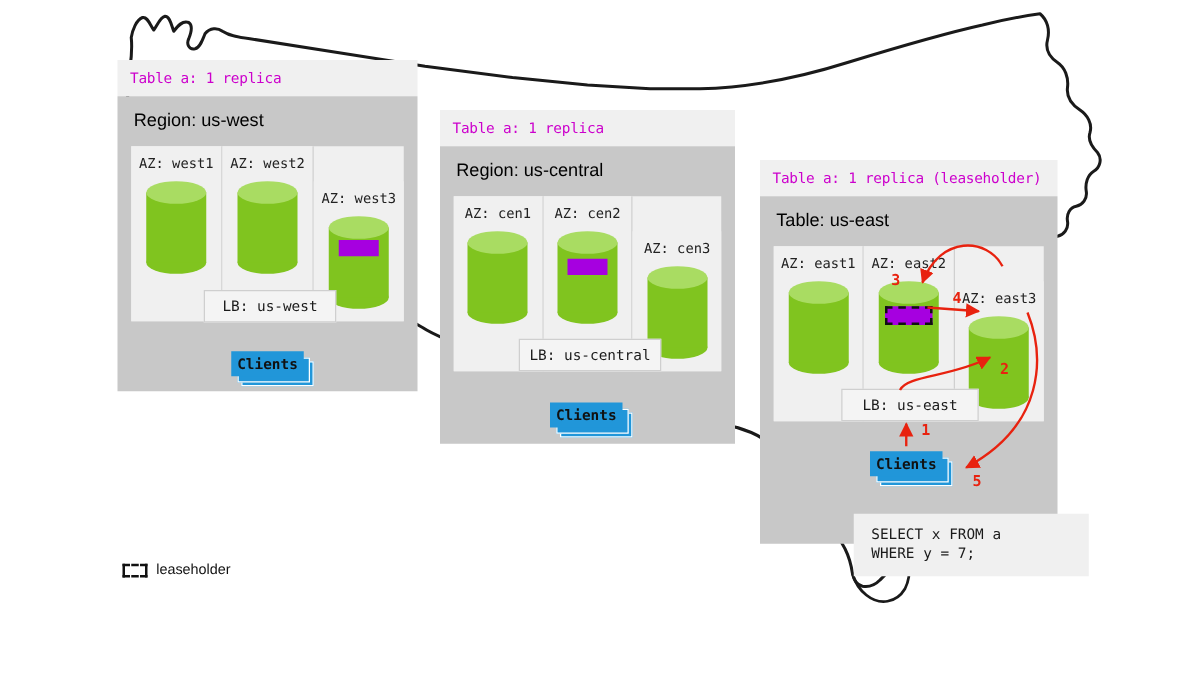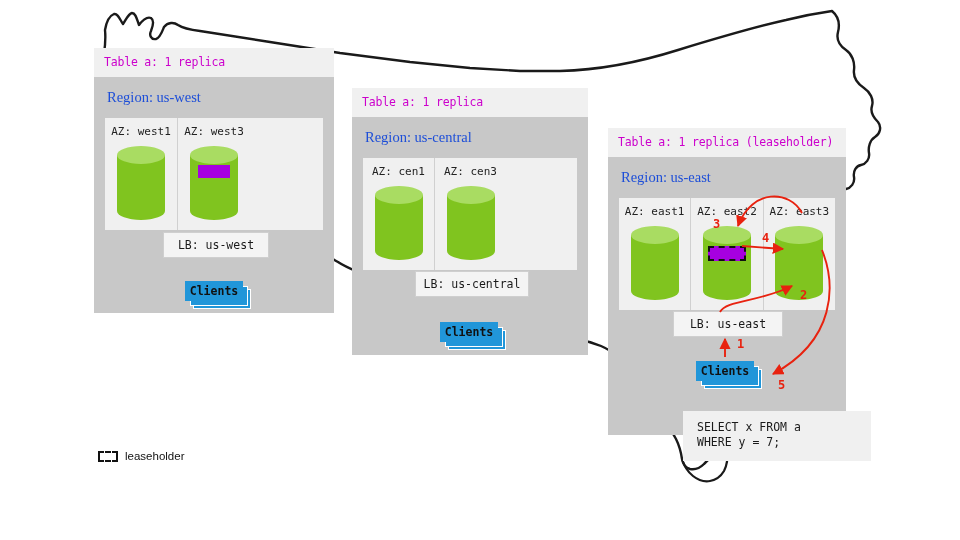--- a/index.html
+++ b/index.html
@@ -35,39 +35,39 @@
     font-family: "DejaVu Sans Mono", "Liberation Mono", monospace;
     letter-spacing: -0.2px;
     white-space: nowrap;
   }
   .panel-body {
     background: #c8c8c8;
     padding: 10px 11px 14px 11px;
   }
   .region-title {
     font-size: 14.5px;
-    color: #1d4ed8;
+    color: #000000;
     margin: 2px 0 12px 2px;
-    font-family: Liberation Serif, serif;
+    font-family: Liberation Sans, sans-serif;
     white-space: nowrap;
   }
   .az-row {
     display: flex;
     background: #f0f0f0;
     padding: 0;
   }
   .az-cell {
     background: #f0f0f0;
     border-right: 1px solid #d0d0d0;
     padding: 7px 0 10px 0;
     display: flex;
     flex-direction: column;
     align-items: center;
   }
-  .az-cell:last-child { border-right: none; }
+  .az-cell:last-child { border-right: none; margin-top: 28px; }
   .az-label {
     font-size: 11px;
     color: #222222;
     margin-bottom: 8px;
     white-space: nowrap;
     font-family: "DejaVu Sans Mono", "Liberation Mono", monospace;
   }
 
   
   .cyl {
@@ -304,20 +304,28 @@
 
         <div class="az-cell" style="width:72px;">
           <div class="az-label">AZ: west1</div>
           <div class="cyl" style="width:48px;height:74px;">
             <div class="cyl-bot" style="top:56px;width:48px;height:18px;"></div>
             <div class="cyl-body" style="top:9px;width:48px;height:56px;"></div>
             <div class="cyl-top" style="width:48px;height:18px;"></div>
           </div>
         </div>
 
+        <div class="az-cell" style="width:72px;">
+          <div class="az-label">AZ: west2</div>
+          <div class="cyl" style="width:48px;height:74px;">
+            <div class="cyl-bot" style="top:56px;width:48px;height:18px;"></div>
+            <div class="cyl-body" style="top:9px;width:48px;height:56px;"></div>
+            <div class="cyl-top" style="width:48px;height:18px;"></div>
+          </div>
+        </div>
 
         <div class="az-cell" style="width:72px;">
           <div class="az-label">AZ: west3</div>
           <div class="cyl" style="width:48px;height:74px;">
             <div class="cyl-bot" style="top:56px;width:48px;height:18px;"></div>
             <div class="cyl-body" style="top:9px;width:48px;height:56px;"></div>
             <div class="cyl-top" style="width:48px;height:18px;"></div>
             <div class="lease-box" style="left:8px;top:19px;width:32px;height:13px;"></div>
           </div>
         </div>
@@ -342,20 +350,29 @@
 
         <div class="az-cell" style="width:71px;">
           <div class="az-label">AZ: cen1</div>
           <div class="cyl" style="width:48px;height:74px;">
             <div class="cyl-bot" style="top:56px;width:48px;height:18px;"></div>
             <div class="cyl-body" style="top:9px;width:48px;height:56px;"></div>
             <div class="cyl-top" style="width:48px;height:18px;"></div>
           </div>
         </div>
 
+        <div class="az-cell" style="width:71px;">
+          <div class="az-label">AZ: cen2</div>
+          <div class="cyl" style="width:48px;height:74px;">
+            <div class="cyl-bot" style="top:56px;width:48px;height:18px;"></div>
+            <div class="cyl-body" style="top:9px;width:48px;height:56px;"></div>
+            <div class="cyl-top" style="width:48px;height:18px;"></div>
+            <div class="lease-box" style="left:8px;top:22px;width:32px;height:13px;"></div>
+          </div>
+        </div>
 
         <div class="az-cell" style="width:71px;text-align:center;">
           <div class="az-label">AZ: cen3</div>
           <div class="cyl" style="width:48px;height:74px;">
             <div class="cyl-bot" style="top:56px;width:48px;height:18px;"></div>
             <div class="cyl-body" style="top:9px;width:48px;height:56px;"></div>
             <div class="cyl-top" style="width:48px;height:18px;"></div>
           </div>
         </div>
 
@@ -367,21 +384,21 @@
 
   <div class="clients-wrap" style="left:440px; top:322px; width:70px; height:28px;">
     <div class="clients-stack" style="left:8px; top:8px; width:58px; height:20px;"></div>
     <div class="clients-stack" style="left:5px; top:5px; width:58px; height:20px;"></div>
     <div class="clients-main" style="width:58px; height:20px;">Clients</div>
   </div>
 
   <div class="region-panel" style="left:608px; top:128px; width:238px;">
     <div class="panel-header">Table a: 1 replica (leaseholder)</div>
     <div class="panel-body" style="height:254px;">
-      <div class="region-title">Region: us-east</div>
+      <div class="region-title">Table: us-east</div>
       <div class="az-row">
 
         <div class="az-cell" style="width:71.5px;">
           <div class="az-label">AZ: east1</div>
           <div class="cyl" style="width:48px;height:74px;">
             <div class="cyl-bot" style="top:56px;width:48px;height:18px;"></div>
             <div class="cyl-body" style="top:9px;width:48px;height:56px;"></div>
             <div class="cyl-top" style="width:48px;height:18px;"></div>
           </div>
         </div>

